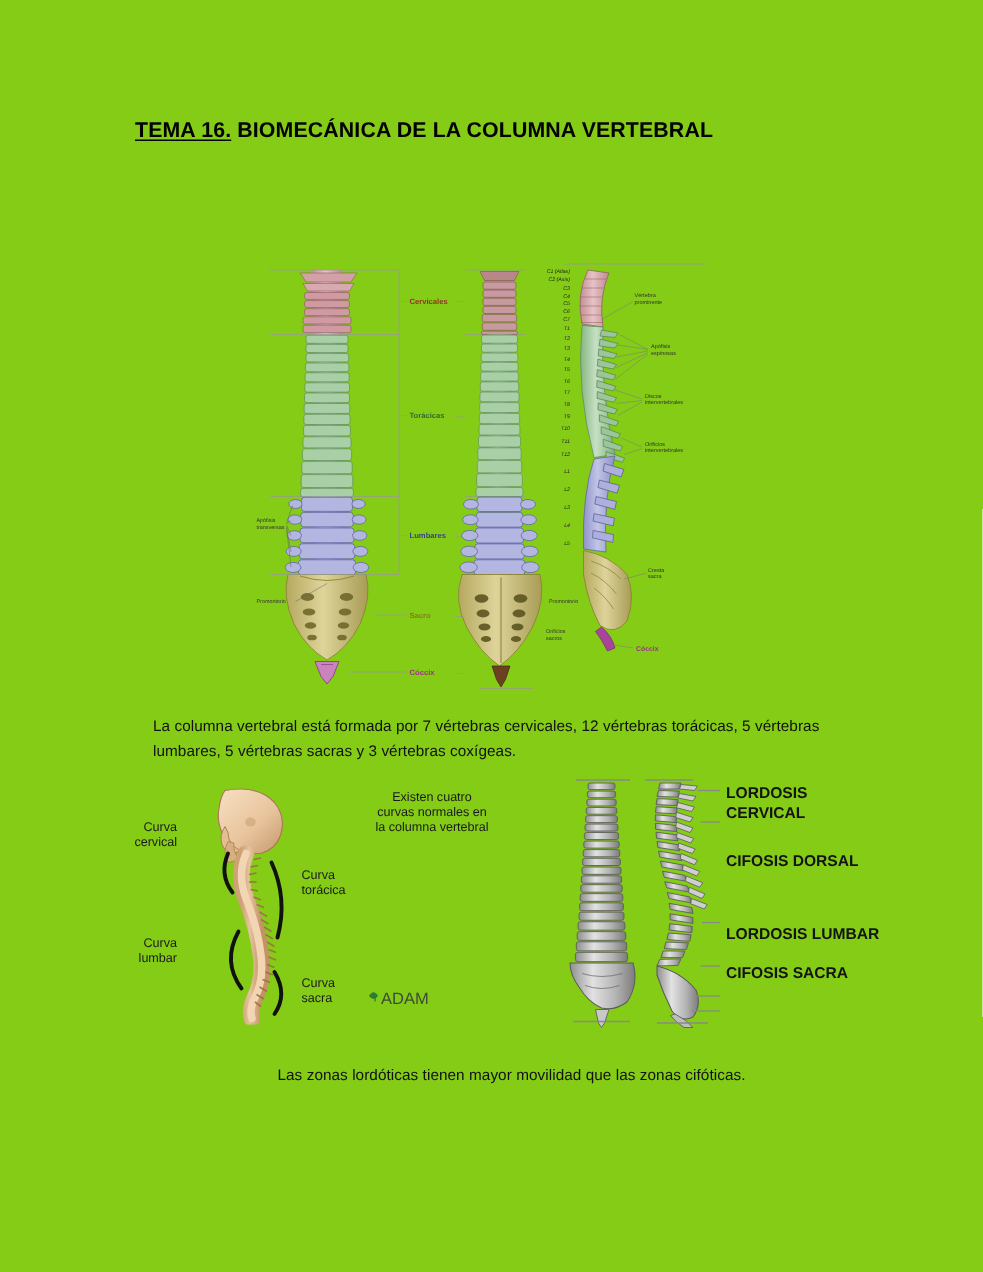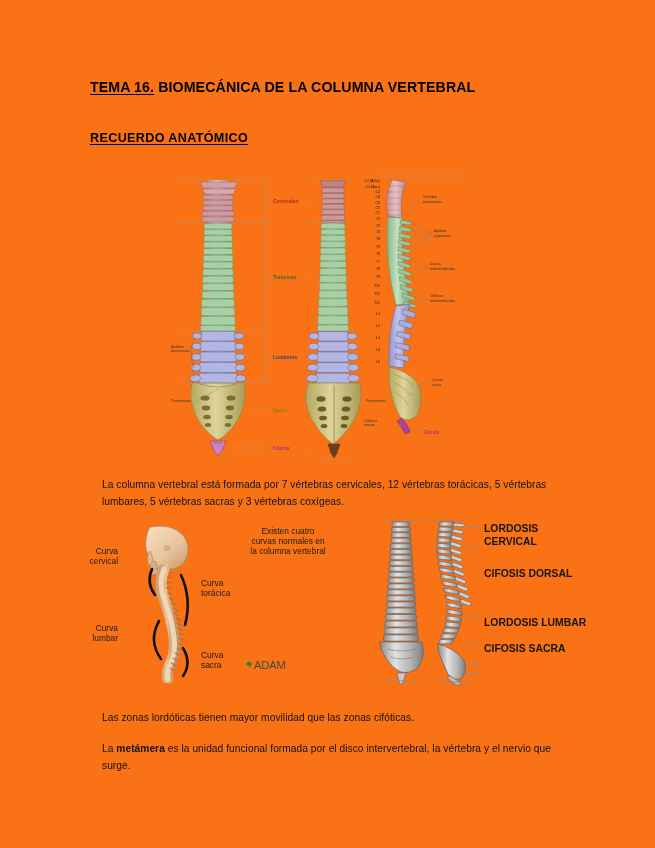--- a/index.html
+++ b/index.html
@@ -2,40 +2,40 @@
 <html><head>
 <meta charset="utf-8">
 <title>TEMA 16</title>
 <style>
   * { box-sizing: border-box; }
   html, body { margin:0; padding:0; background:#ffffff; }
   body {
     width:655px; height:848px; position:relative; overflow:hidden;
     font-family:"Liberation Sans", sans-serif; color:#000;
   }
-  .page { position:absolute; inset:0; background:#f97316; }
+  .page { position:absolute; inset:0; background:#84cc16; }
 
   
   .h-title {
     position:absolute; left:90px; top:78px; width:500px;
     font-size:14.2px; font-weight:bold; letter-spacing:0.1px; line-height:1.3;
   }
   .h-title u { text-decoration:underline; text-underline-offset:2px; }
   .h-sub {
     position:absolute; left:90px; top:131px; width:400px;
     font-size:12.6px; font-weight:bold; letter-spacing:0.35px;
     text-decoration:underline; text-underline-offset:2px;
   }
   .para {
     position:absolute; font-size:10.2px; line-height:1.62; letter-spacing:0.05px;
     color:#111;
     margin-left:12px;
   }
   #para1 { left:90px; top:477px; width:478px; }
-  #para2 { left:90px; top:710px; width:478px; }
+  #para2 { left:90px; top:710px; width:478px;text-align:center; }
   #para3 { left:90px; top:741px; width:478px; }
   .para b { font-weight:bold; }
 
   
   .fig1 { position:absolute; left:170px; top:170px; width:320px; height:290px; }
   .fig1 svg { display:block; }
 
   
   .fig2 { position:absolute; left:88px; top:521px; width:272px; height:162px; }
   
@@ -46,21 +46,20 @@
 </style>
 </head>
 <body>
 
 <div class="page">
 
   <div class="h-title">
     <u>TEMA 16.</u><span> BIOMECÁNICA DE LA COLUMNA VERTEBRAL</span>
   </div>
 
-  <div class="h-sub">RECUERDO ANATÓMICO</div>
 
   <div class="fig1">
     <svg width="320" height="290" viewBox="0 0 320 290">
       <defs>
         <linearGradient id="gCerv" x1="0" y1="0" x2="1" y2="0">
           <stop offset="0" stop-color="#c48f95"></stop>
             <stop offset="0.45" stop-color="#e6c3c6"></stop>
             <stop offset="1" stop-color="#bf888f"></stop>
         </linearGradient>
         <linearGradient id="gThor" x1="0" y1="0" x2="1" y2="0">
@@ -606,15 +605,14 @@
         <text x="116" y="110">LORDOSIS LUMBAR</text>
         <text x="116" y="136">CIFOSIS SACRA</text>
       </g>
     </svg>
   </div>
 
   <div class="para" id="para1">La columna vertebral está formada por 7 vértebras cervicales, 12 vértebras torácicas, 5 vértebras lumbares, 5 vértebras sacras y 3 vértebras coxígeas.</div>
 
   <div class="para" id="para2">Las zonas lordóticas tienen mayor movilidad que las zonas cifóticas.</div>
 
-  <div class="para" id="para3"><span>La </span><b>metámera</b><span> es la unidad funcional formada por el disco intervertebral, la vértebra y el nervio que surge.</span></div>
 
 </div>
 
 </body></html>

